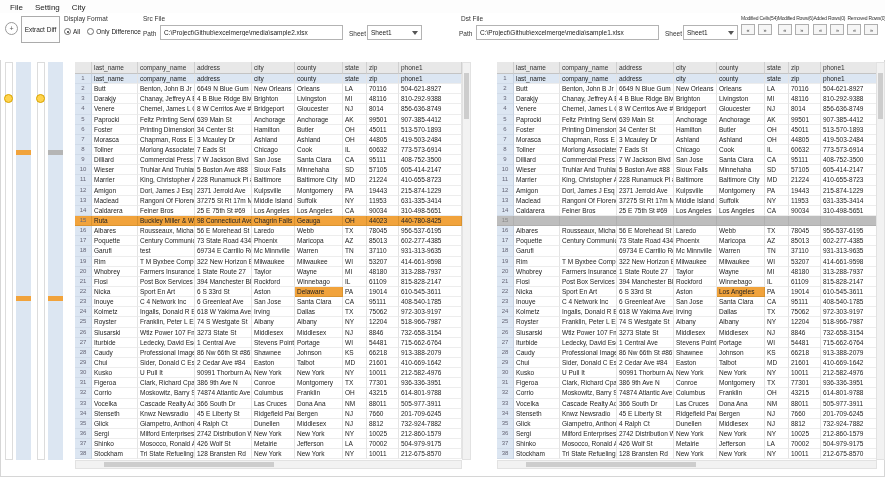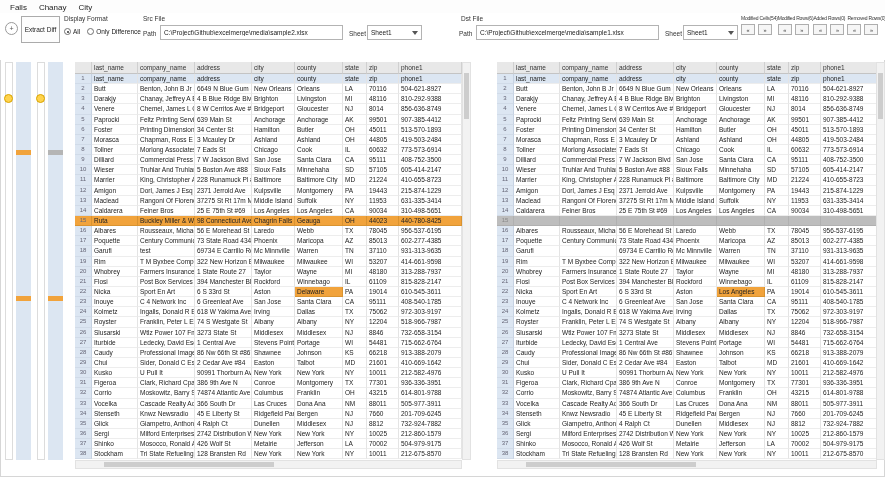--- a/index.html
+++ b/index.html
@@ -72,22 +72,22 @@
   .hscroll{position:absolute;top:460px;height:9px;background:#f2f2f2;border:1px solid #e2e2e2;box-sizing:border-box;}
   .hs-left{left:75px;width:387px;} .hs-right{left:497px;width:380px;}
   .hthumb{position:absolute;top:1px;bottom:1px;left:28px;width:170px;background:#cdcdcd;}
 </style>
 </head>
 <body>
 
 <div class="app">
 
   <div class="menubar" id="menubar">
-      <span class="menu-item">Falls</span>
-      <span class="menu-item">Chanay</span>
+      <span class="menu-item">File</span>
+      <span class="menu-item">Setting</span>
       <span class="menu-item">City</span>
     </div>
 
   <div class="toolbar">
     <button class="round-btn">
       <span>+</span>
     </button>
     <button class="extract-btn">Extract Diff</button>
 
     <div class="lbl" style="left:64px;top:2px">Display Format</div>

